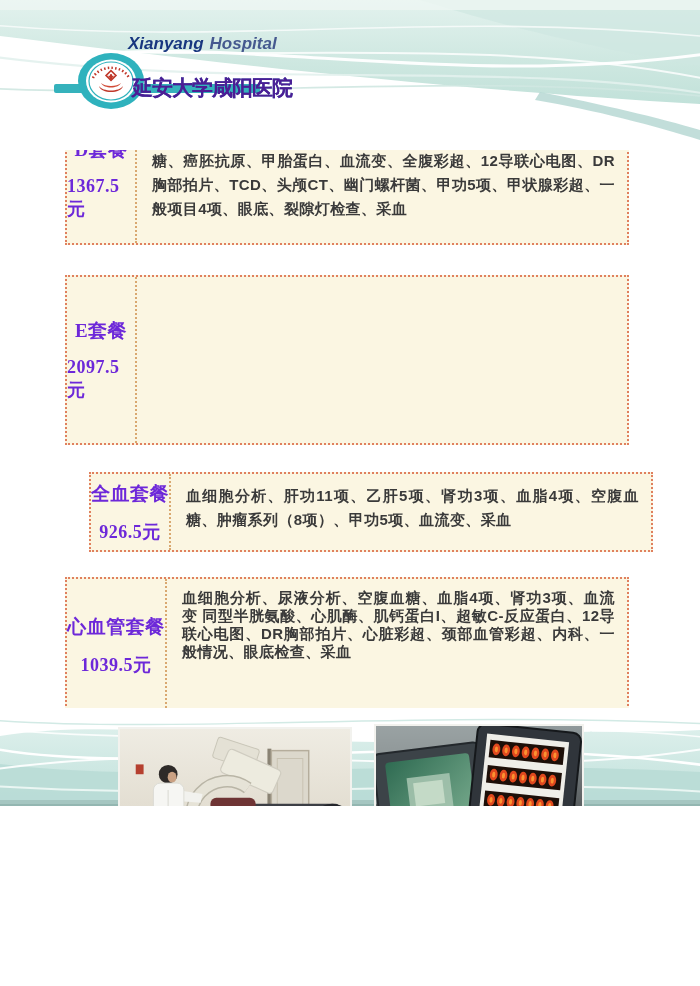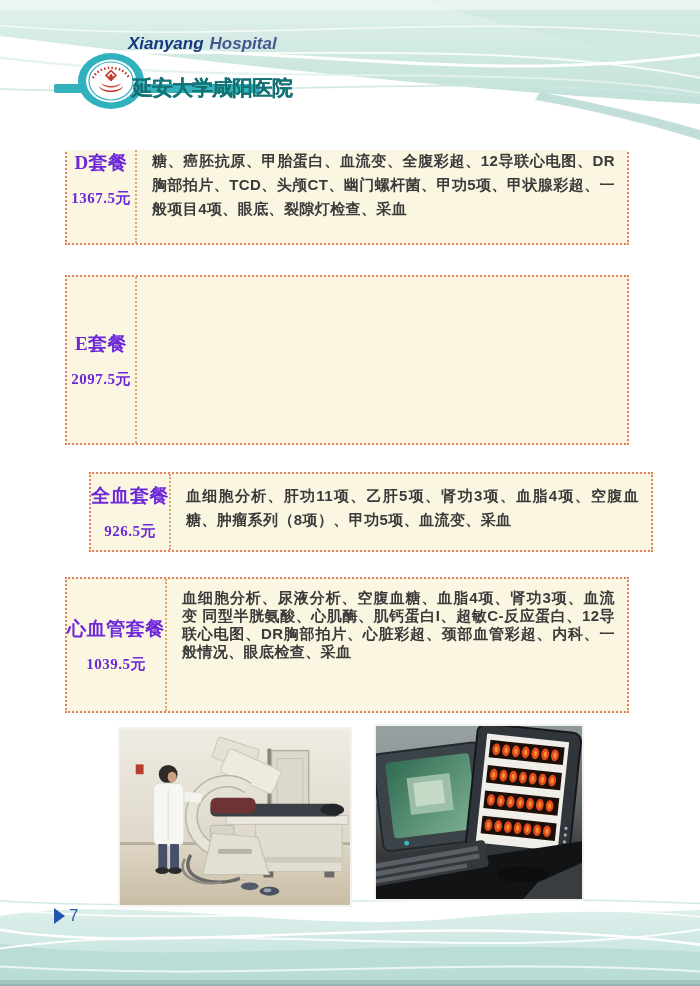--- a/index.html
+++ b/index.html
@@ -1,36 +1,36 @@
 <!DOCTYPE html>
 <html><head>
 <meta charset="utf-8">
 <style>
   html,body{margin:0;padding:0;background:#ffffff;}
-  .page{position:relative;width:700px;height:986px;overflow:hidden;background:#ffffff;
+  .page{position:relative;width:700px;height:806px;overflow:hidden;background:#ffffff;
         font-family:"Liberation Sans", sans-serif;}
   
   .header-waves{position:absolute;top:0;left:0;width:700px;height:150px;z-index:1;}
   .logo{position:absolute;top:30px;left:52px;width:250px;height:88px;z-index:3;}
   .logo-bar{position:absolute;top:54px;left:2px;width:206px;height:9px;background:#35b2bc;border-radius:2px;}
   .logo-mark{position:absolute;top:22px;left:25px;width:68px;height:58px;}
   .brand-en{position:absolute;top:4px;left:76px;font-style:italic;font-size:17px;white-space:nowrap;}
   .brand-en .b1{font-weight:bold;color:#17367f;}
   .brand-en .b2{font-weight:600;color:#46598f;margin-left:6px;}
   .brand-cn{position:absolute;top:44px;left:80px;width:170px;font-family:Liberation Mono, monospace;
-            font-weight:bold;font-size:21px;letter-spacing:-1px;color:#0f766e;white-space:nowrap;
+            font-weight:bold;font-size:21px;letter-spacing:-1px;color:#4c1d95;white-space:nowrap;
             text-shadow:0 0 0.5px #2b54a5;}
   
   .pkg{position:absolute;left:65px;width:564px;background:#fbf6e2;border:2px dotted #e0805e;
        box-sizing:border-box;display:flex;}
   .pkg-label{display:flex;flex-direction:column;justify-content:center;align-items:center;gap:13px;
              border-right:2px dotted #d9a870;box-sizing:border-box;flex:0 0 auto;
              font-family:"Liberation Serif", serif;color:#6d28d9;}
   .pkg-name{font-weight:bold;font-size:19px;letter-spacing:0.5px;}
-  .pkg-price{font-weight:bold;font-size:15px;letter-spacing:0.5px;}
+  .pkg-price{font-weight:bold;font-size:18px;letter-spacing:0.5px;}
   .pkg-items{flex:1 1 auto;padding:10px 12px 8px 15px;font-weight:bold;color:#3a3a3a;
              font-size:15px;line-height:24px;text-align:justify;letter-spacing:0.4px;}
   .pkg1{top:113px;height:132px;}
   .pkg2{top:275px;height:170px;}
   .pkg3{top:472px;height:80px;margin-left:24px;}
   .pkg4{top:577px;height:136px;}
   .pkg1 .pkg-label,.pkg2 .pkg-label{width:70px;}
   .pkg3 .pkg-label{width:80px;}
   .pkg4 .pkg-label{width:100px;}
   .pkg4 .pkg-items{line-height:18px;}

